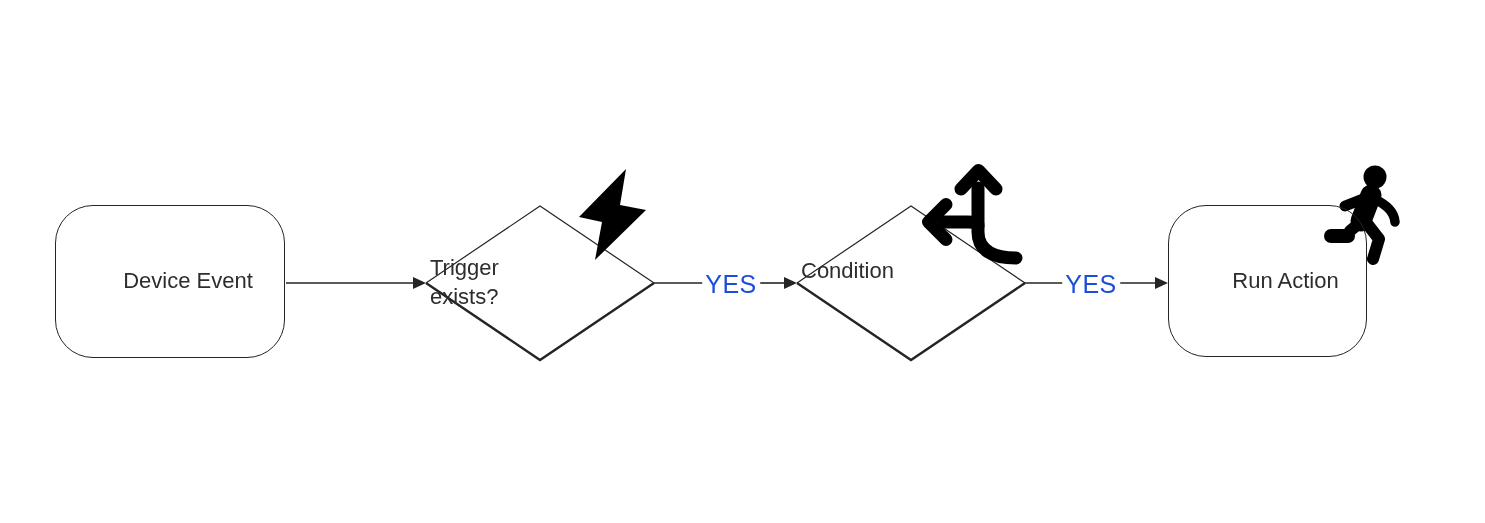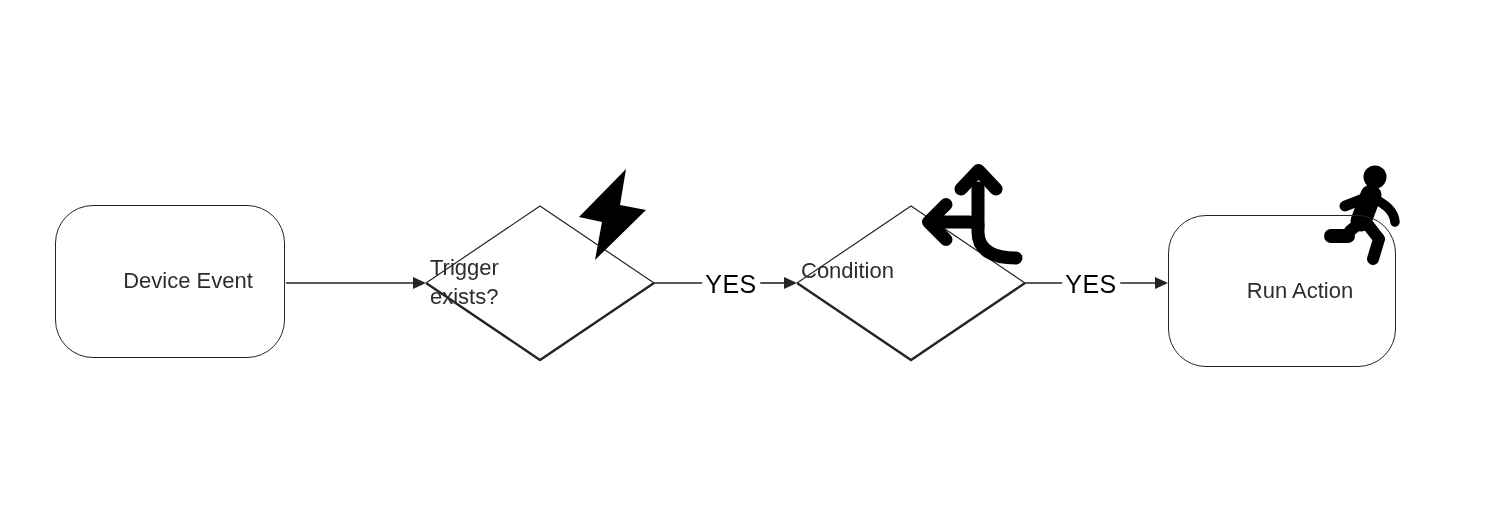--- a/index.html
+++ b/index.html
@@ -40,21 +40,21 @@
   }
   .diamond-label{
     position:absolute;width:220px;
     text-align:left;
     font-size:22px;color:var(--text);line-height:28.5px;
   }
   .diamond-label span{display:block;}
   .edge-label{
     position:absolute;
     transform:translate(-50%,-50%);
-    font-size:25px;color:#000000;
+    font-size:25px;color:#1d4ed8;
     letter-spacing:0.5px;
     background:var(--bg);
     padding:0 3px;
     white-space:nowrap;
   }
 </style>
 </head>
 <body>
 
 <div class="canvas">
@@ -120,17 +120,17 @@
   </div>
 
   <div class="edge-label" style="left:731px;top:284px;">YES</div>
 
   <div class="diamond-label" style="left:801px;top:257px;">
     <span>Condition</span>
   </div>
 
   <div class="edge-label" style="left:1091px;top:284px;">YES</div>
 
-  <div class="node-rect" style="left:1168px;top:215px;width:228px;height:152px;">
+  <div class="node-rect" style="left:1168px;top:205px;width:199px;height:152px;">
     <div class="node-label">Run Action</div>
   </div>
 
 </div>
 
 </body></html>

